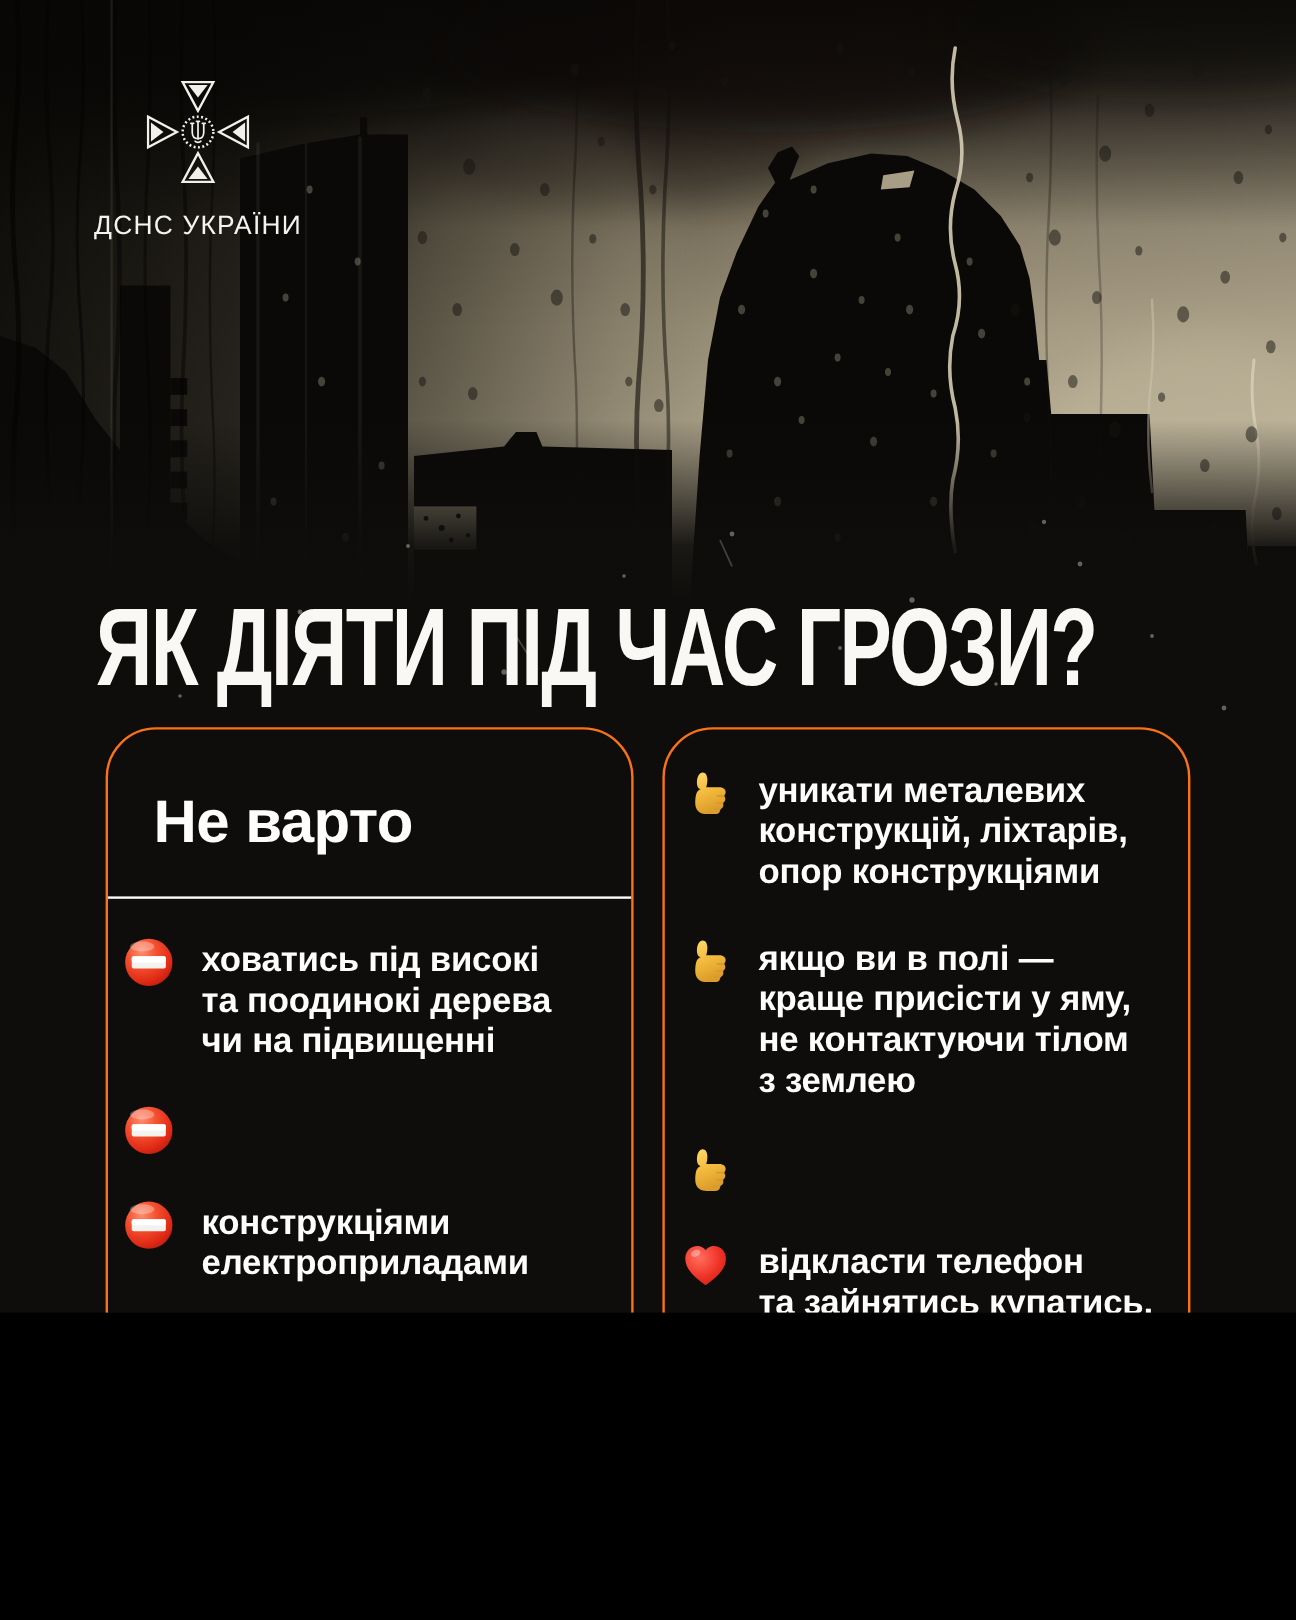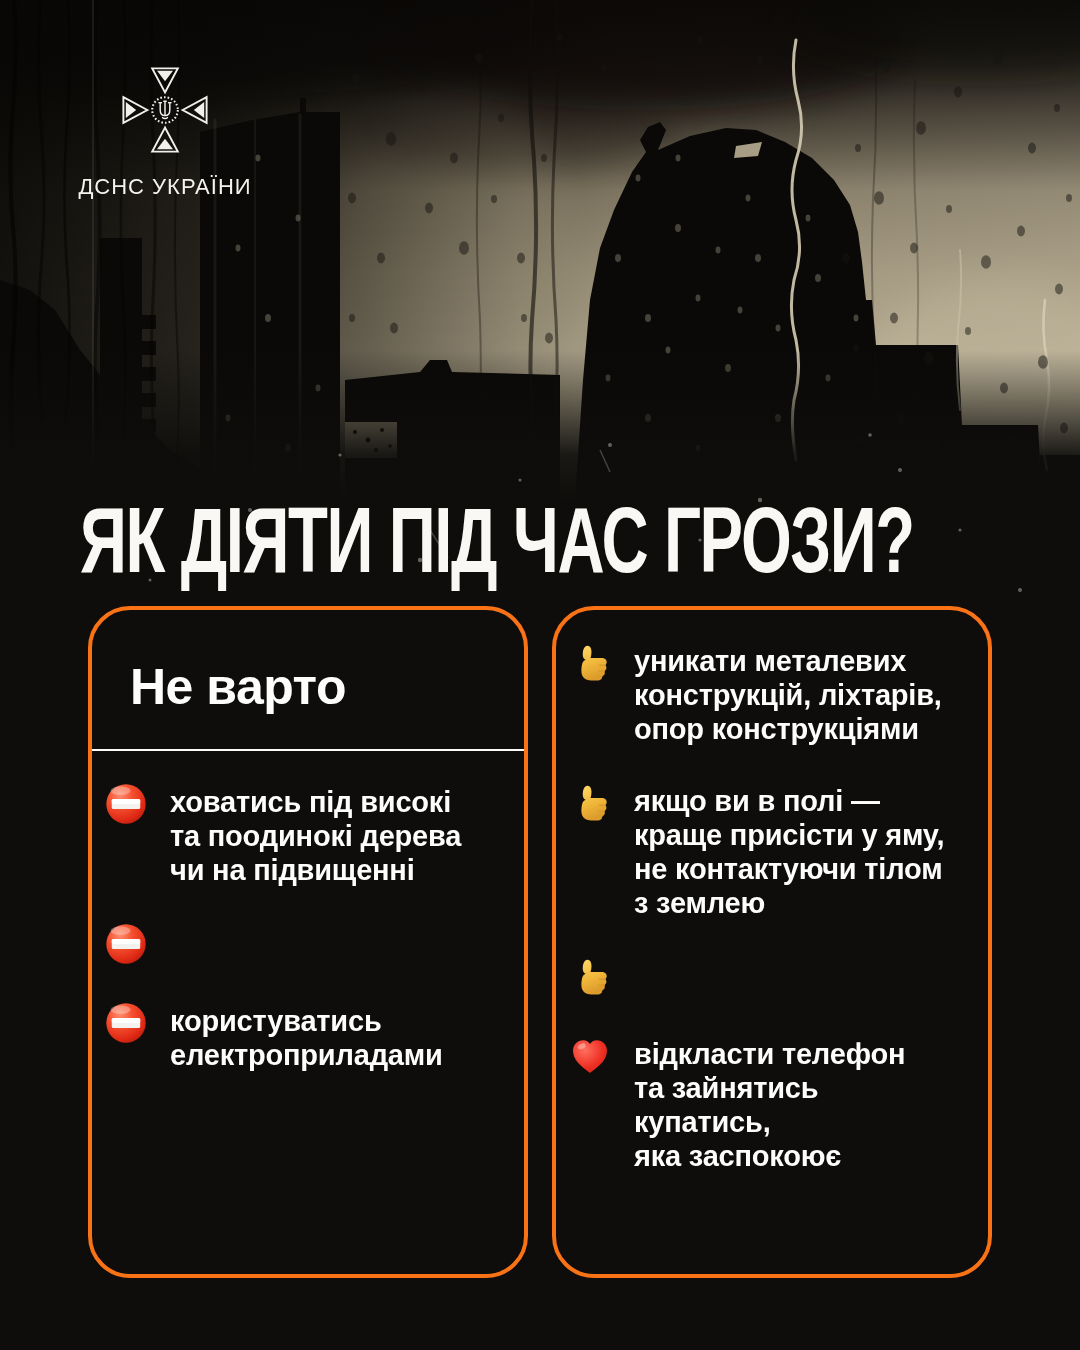--- a/index.html
+++ b/index.html
@@ -1,19 +1,19 @@
 <!DOCTYPE html>
 <html><head>
 <meta charset="utf-8">
 <style>
   html,body{margin:0;padding:0;background:#000;}
   *{box-sizing:border-box;}
   .poster{
     position:relative;
-    width:1080px;height:1350px;
+    width:1080px;height:1094px;
     margin:0 auto;
     background:#0e0d0b;
     overflow:hidden;
     font-family:"Liberation Sans","DejaVu Sans",sans-serif;
     color:#fdfdfb;
   }
   .photo{position:absolute;top:0;left:0;width:1080px;height:500px;}
   .photo svg{display:block;width:100%;height:100%;}
   .logo{position:absolute;top:60px;left:76px;width:178px;text-align:center;}
   .emblem{width:96px;height:100px;}
@@ -27,21 +27,21 @@
     font-size:92px;font-weight:700;letter-spacing:-2px;
     color:#faf8f4;white-space:nowrap;line-height:1;
     transform:scaleX(0.71);transform-origin:left top;
   }
   .cards{
     position:absolute;top:606px;left:88px;right:88px;
     display:flex;gap:24px;
   }
   .card{
     flex:1 1 0;height:672px;
-    border:4px solid #f97316;border-radius:42px;
+    border:2px solid #f97316;border-radius:42px;
     background:#0e0d0b;
   }
   .card-title{
     margin:0;height:141px;
     padding:52px 38px 0;
     font-size:50px;font-weight:700;line-height:1;
     letter-spacing:-0.5px;
     border-bottom:2px solid #fcfbf8;
   }
   .card-body{padding:34px 26px 0 12px;}
@@ -349,21 +349,21 @@
 
         <div class="item">
           <span class="icon">
             <svg viewBox="0 0 48 48">
                 <circle cx="24" cy="24" r="21.5" fill="url(#neG)"></circle>
                 <ellipse cx="18" cy="9.5" rx="11" ry="4.5" fill="rgba(255,255,255,0.3)"></ellipse>
                 <rect x="8.5" y="18.5" width="31" height="11" rx="1.8" fill="#f4f2ee"></rect>
                 <rect x="8.5" y="18.5" width="31" height="5.5" rx="1.8" fill="#ffffff"></rect>
               </svg>
           </span>
-          <p class="item-text">користуватись
+          <p class="item-text">конструкціями
 електроприладами</p>
         </div>
 
       </div>
     </section>
 
     <section class="card">
       <div class="card-body">
 
         <div class="item">

